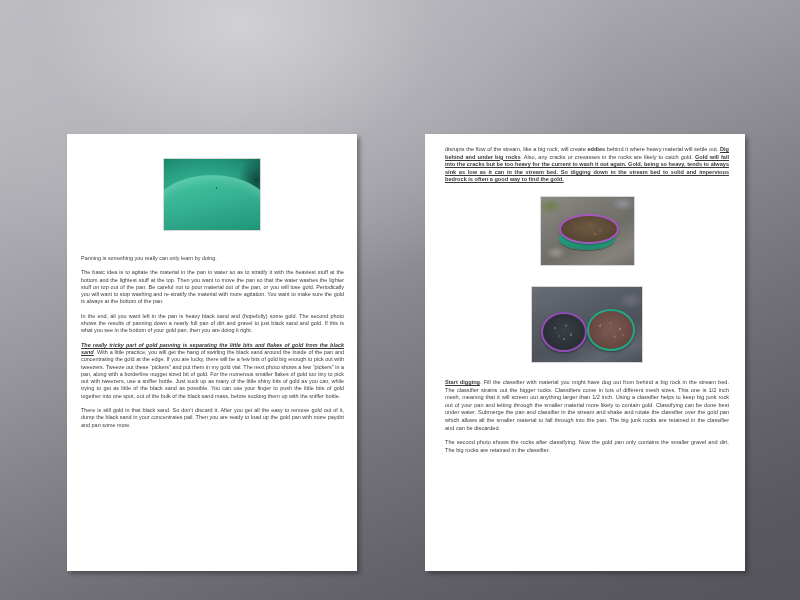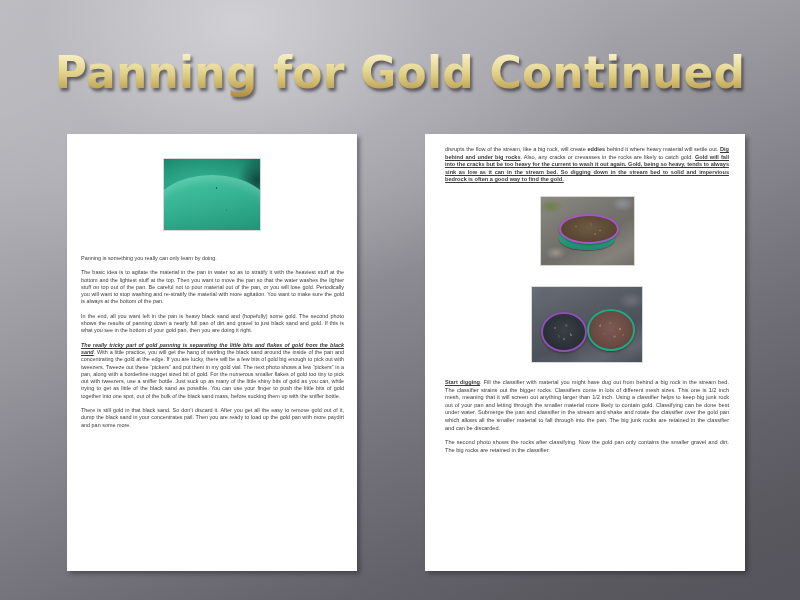--- a/index.html
+++ b/index.html
@@ -272,23 +272,20 @@
       radial-gradient(circle 1.3px at 32% 62%, #7d584a 0 100%, transparent 0),
       radial-gradient(circle 1.2px at 60% 72%, #946a59 0 100%, transparent 0),
       radial-gradient(circle 1.1px at 84% 66%, #85604f 0 100%, transparent 0);
   }
 </style>
 </head>
 <body>
 
 <div id="slide">
 
-  <div class="title-zone">
-    <div class="slide-title">Panning for Gold Continued</div>
-  </div>
 
   <div class="page" id="page-left">
     <div class="page-inner">
 
       <div class="photo" id="photo-pan-closeup"></div>
 
       <p class="para">Panning is something you really can only learn by doing.</p>
 
       <p class="para">The basic idea is to agitate the material in the pan in water so as to stratify it with the heaviest stuff at the bottom and the lightest stuff at the top. Then you want to move the pan so that the water washes the lighter stuff on top out of the pan. Be careful not to pour material out of the pan, or you will lose gold. Periodically you will want to stop washing and re-stratify the material with more agitation. You want to make sure the gold is always at the bottom of the pan.</p>
 

